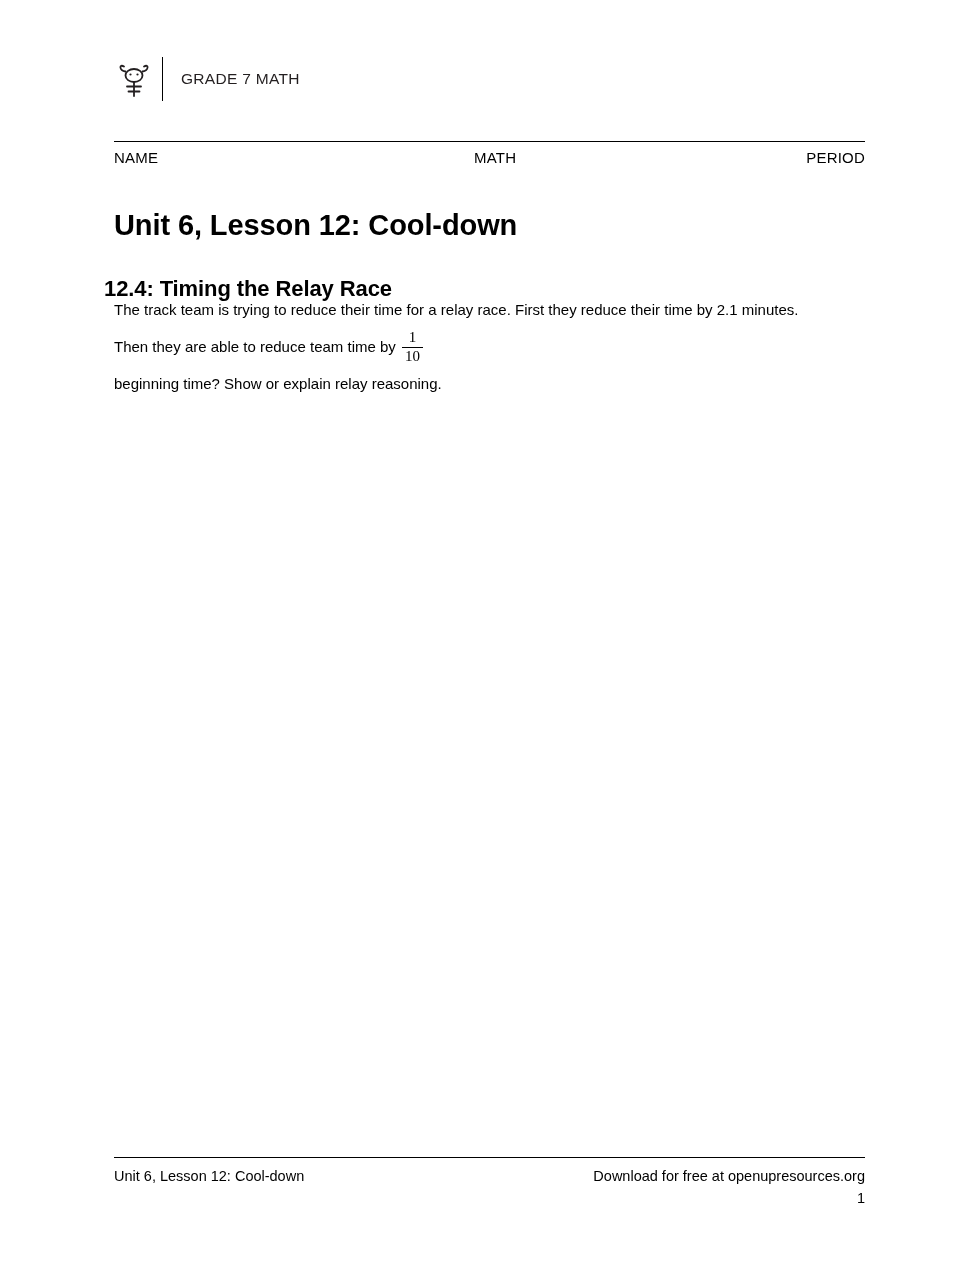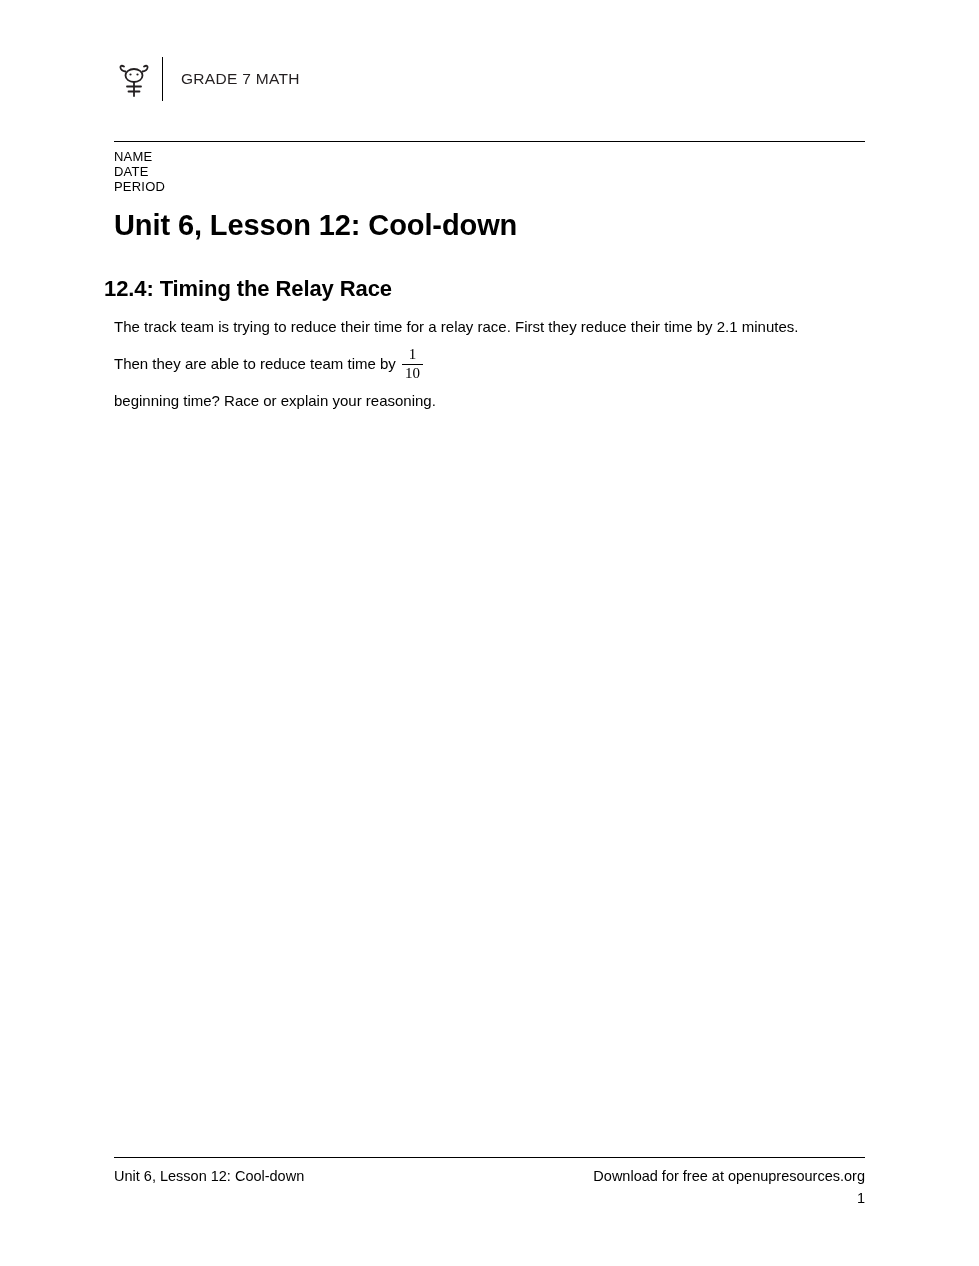--- a/index.html
+++ b/index.html
@@ -62,27 +62,26 @@
     width: 751px;
     height: 1px;
     background: #000;
   }
   .header-fields {
     position: absolute;
     top: 149px;
     left: 114px;
     width: 751px;
     display: flex;
-    font-size: 13px;
+    font-size: 15px;
     letter-spacing: 0.2px;
-    flex-direction: column;
   }
   .hf-name { width: 360px; text-align: left; }
   .hf-date { width: 320px; text-align: left; }
-  .hf-period { flex: 1; }
+  .hf-period { flex: 1; text-align: right; }
 
   
   .doc-title {
     position: absolute;
     top: 190px;
     left: 114px;
     font-size: 29px;
     font-weight: bold;
     letter-spacing: -0.1px;
     color: #000;
@@ -93,21 +92,21 @@
     left: 104px;
     font-size: 22px;
     font-weight: bold;
     letter-spacing: -0.1px;
     color: #000;
   }
 
   
   .body-block {
     position: absolute;
-    top: 308px;
+    top: 291px;
     left: 114px;
     width: 752px;
     font-size: 15px;
     line-height: 37px;
     color: #000;
   }
   .body-line {
     white-space: nowrap;
   }
   .frac {
@@ -190,38 +189,38 @@
       </svg>
     </div>
     <div class="masthead-divider"></div>
     <div class="masthead-title">GRADE 7 MATH</div>
   </div>
 
   <div class="header-rule"></div>
 
   <div class="header-fields">
     <div class="hf-name">NAME</div>
-    <div class="hf-date">DATE</div>
+    <div class="hf-date">MATH</div>
     <div class="hf-period">PERIOD</div>
   </div>
 
   <h1 class="doc-title">Unit 6, Lesson 12: Cool-down</h1>
   <h2 class="section-title">12.4: Timing the Relay Race</h2>
 
   <div class="body-block">
     <div class="body-line">The track team is trying to reduce their time for a relay race. First they reduce their time by 2.1 minutes.</div>
     <div class="body-line">
       <span>Then they are able to reduce team time by</span>
       <span class="frac">
         <span class="num">1</span>
         <span class="bar"></span>
         <span class="den">10</span>
       </span>
     </div>
-    <div class="body-line">beginning time? Race or explain your reasoning.</div>
+    <div class="body-line">beginning time? Show or explain relay reasoning.</div>
   </div>
 
   <div class="footer-rule"></div>
   <div class="footer">
     <div class="footer-left">Unit 6, Lesson 12: Cool-down</div>
     <div class="footer-right">Download for free at openupresources.org</div>
   </div>
   <div class="page-number">1</div>
 
 </div>

